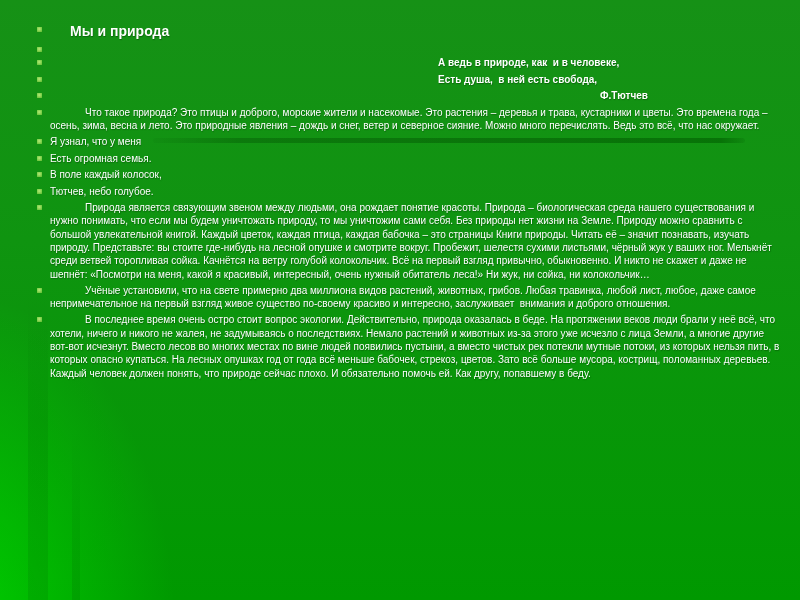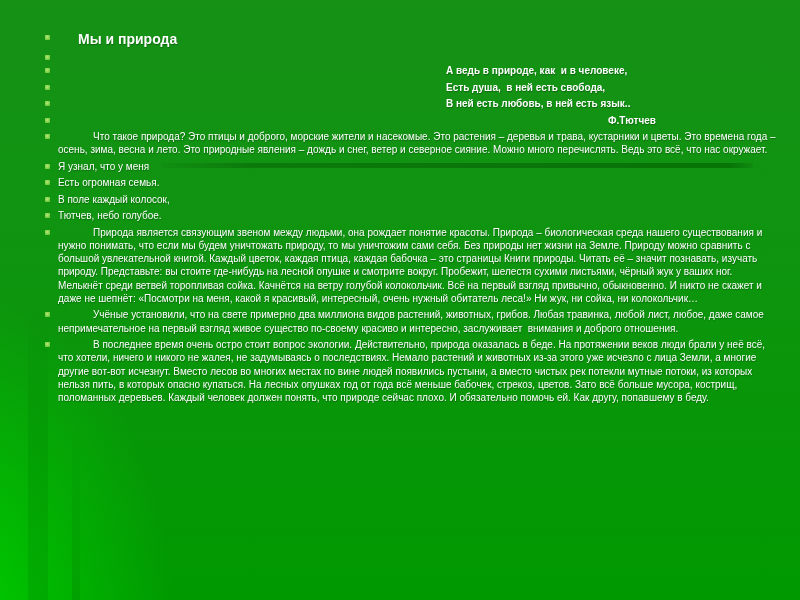--- a/index.html
+++ b/index.html
@@ -13,21 +13,21 @@
       radial-gradient(ellipse 300px 480px at -40px 640px, rgba(0,225,0,0.75) 0%, rgba(0,210,0,0.35) 45%, rgba(0,200,0,0) 72%),
       linear-gradient(to bottom, #169116 0%, #0f9410 40%, #009900 100%);
   }
   
   .band-a{position:absolute;left:28px;top:300px;width:20px;height:300px;
     background:linear-gradient(to bottom, rgba(0,90,0,0) 0%, rgba(0,110,0,0.18) 40%, rgba(0,120,0,0.22) 100%);}
   .band-b{position:absolute;left:72px;top:430px;width:8px;height:170px;
     background:linear-gradient(to bottom, rgba(0,90,0,0) 0%, rgba(0,100,0,0.20) 100%);}
   ul.content{
     list-style:none;
-    margin:16px;
+    margin:8px;
     padding:15px 8px 0 42px;
   }
   li.item{position:relative;margin:0 0 3px 0;min-height:10px;}
   .bullet{
     position:absolute;left:-13px;top:4px;width:5px;height:5px;
     background:radial-gradient(circle at 45% 40%, #b8e878 0%, #7fd24c 55%, #5cb32e 100%);
   }
   .txt{
     display:block;
     font-size:10px;
@@ -72,24 +72,20 @@
     </li>
 
     <li class="item epigraph">
       <span class="bullet"></span>
       <span class="txt">А ведь в природе, как  и в человеке,</span>
     </li>
     <li class="item epigraph">
       <span class="bullet"></span>
       <span class="txt">Есть душа,  в ней есть свобода,</span>
     </li>
-    <li class="item epigraph">
-      <span class="bullet"></span>
-      <span class="txt">В ней есть любовь, в ней есть язык..</span>
-    </li>
     <li class="item attribution">
       <span class="bullet"></span>
       <span class="txt">Ф.Тютчев</span>
     </li>
 
     <li class="item para">
       <span class="bullet"></span>
       <span class="txt">Что такое природа? Это птицы и доброго, морские жители и насекомые. Это растения – деревья и трава, кустарники и цветы. Это времена года – осень, зима, весна и лето. Это природные явления – дождь и снег, ветер и северное сияние. Можно много перечислять. Ведь это всё, что нас окружает.</span>
     </li>
 

